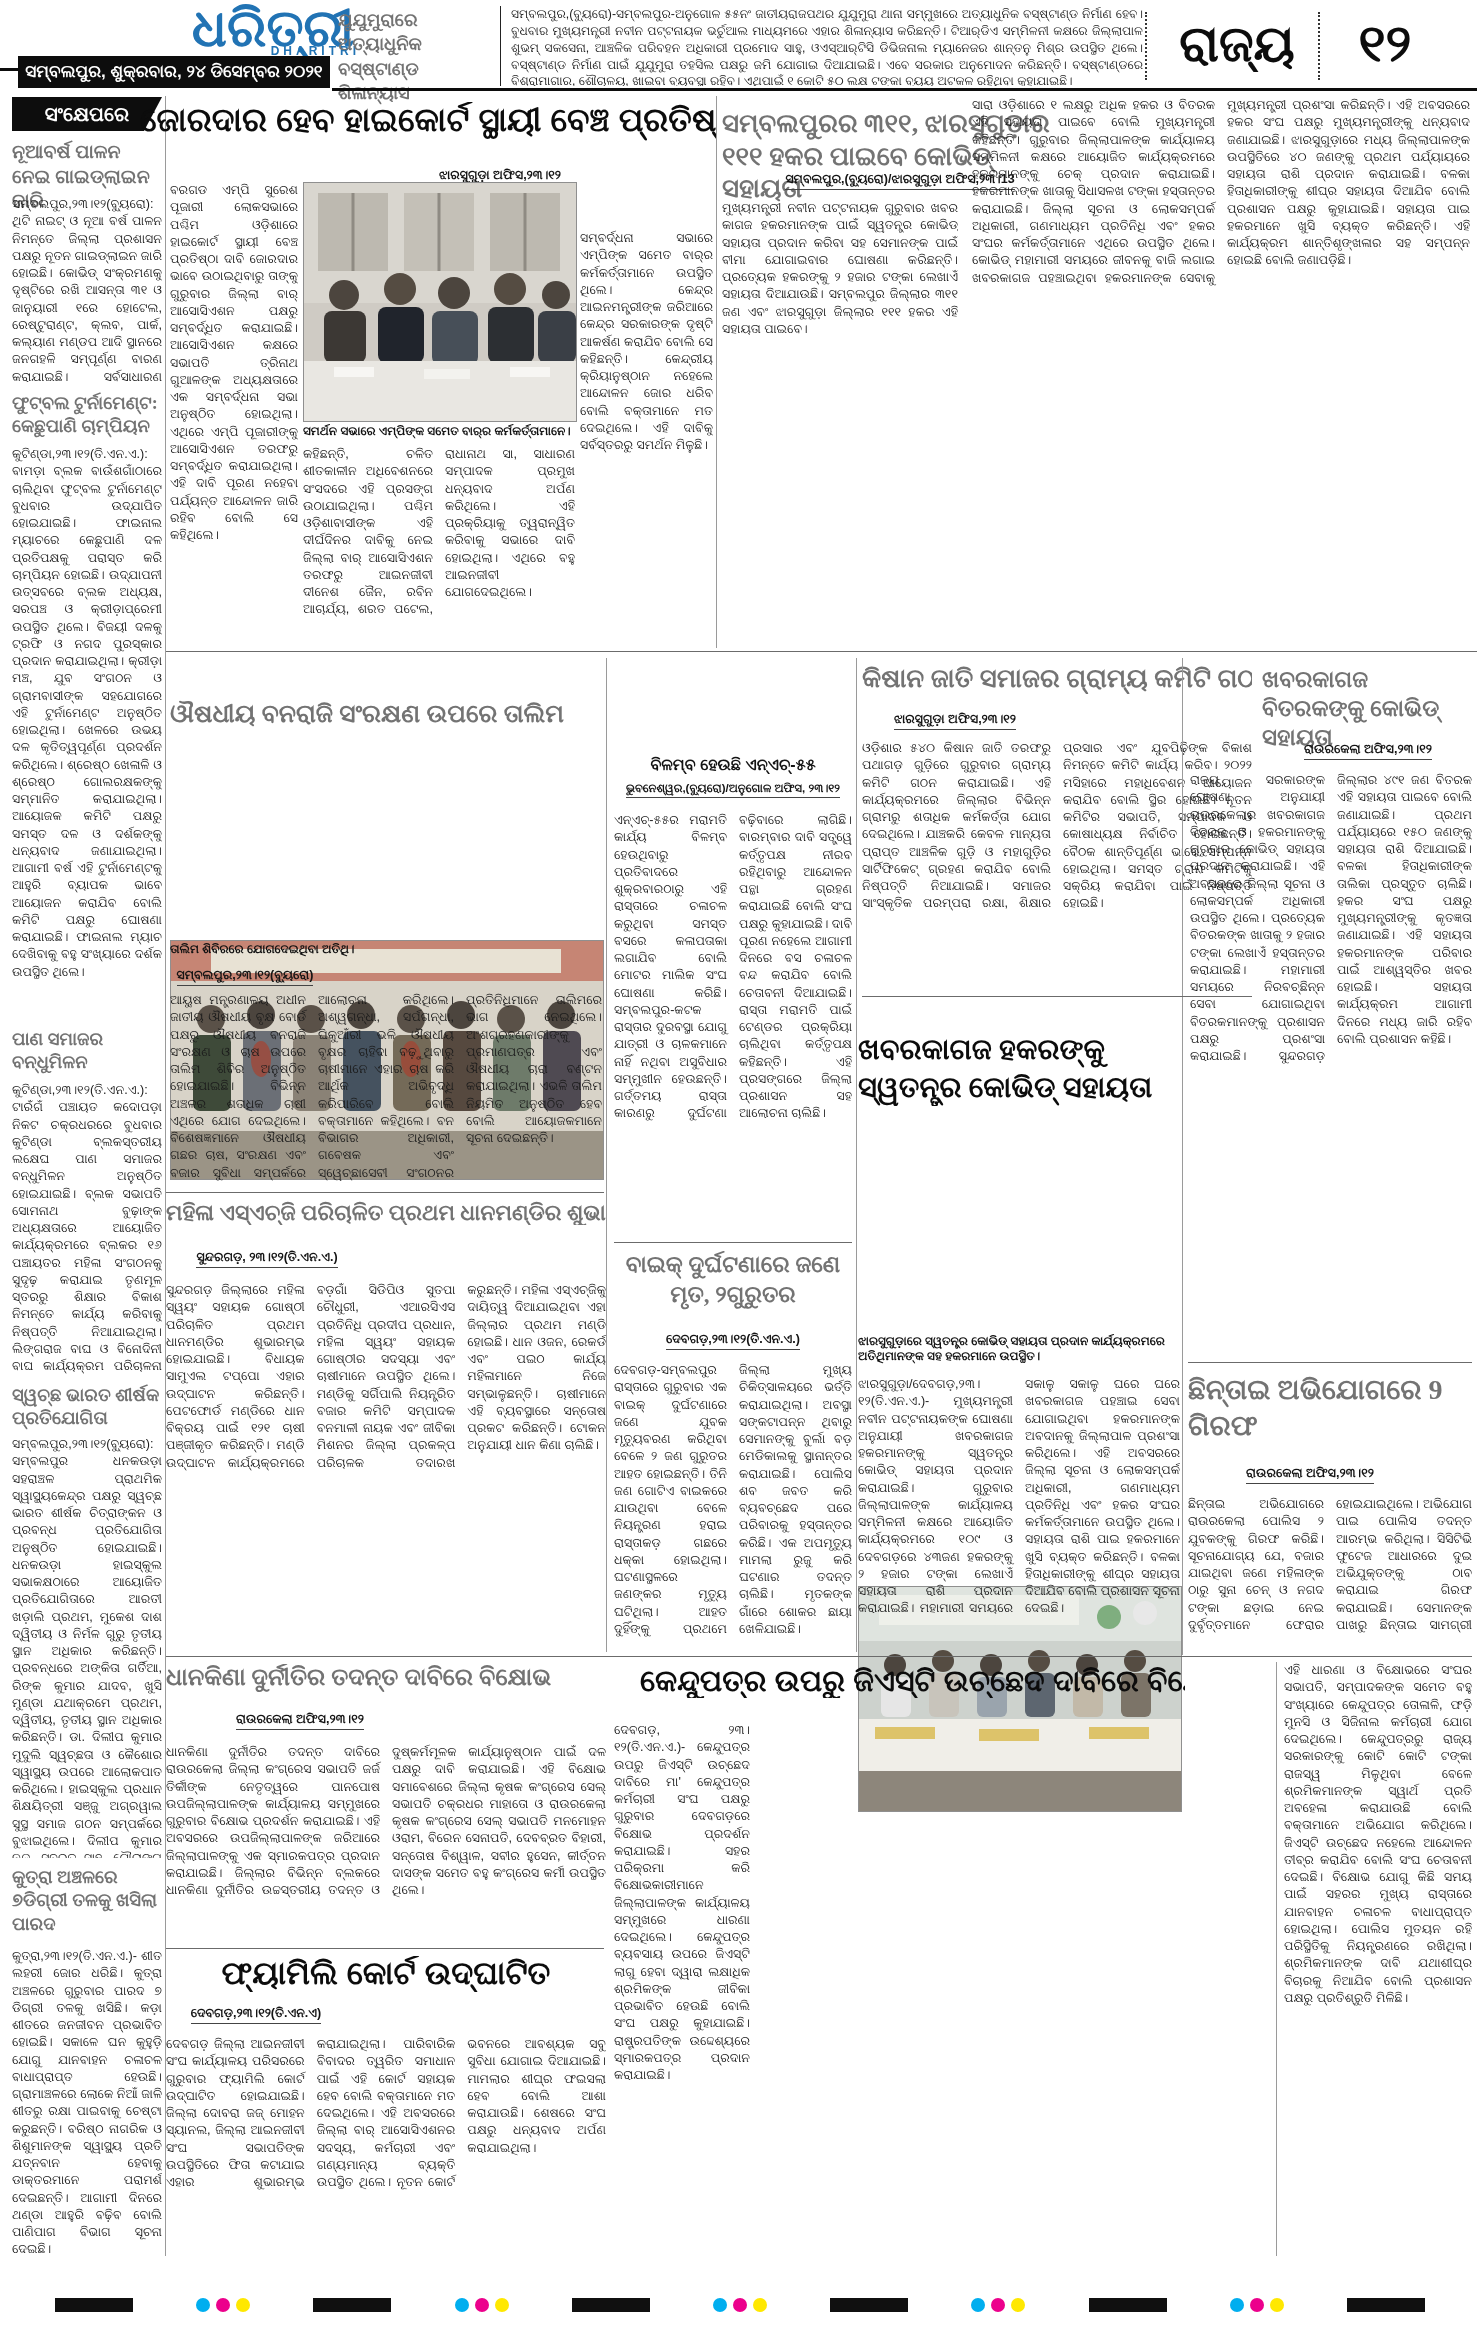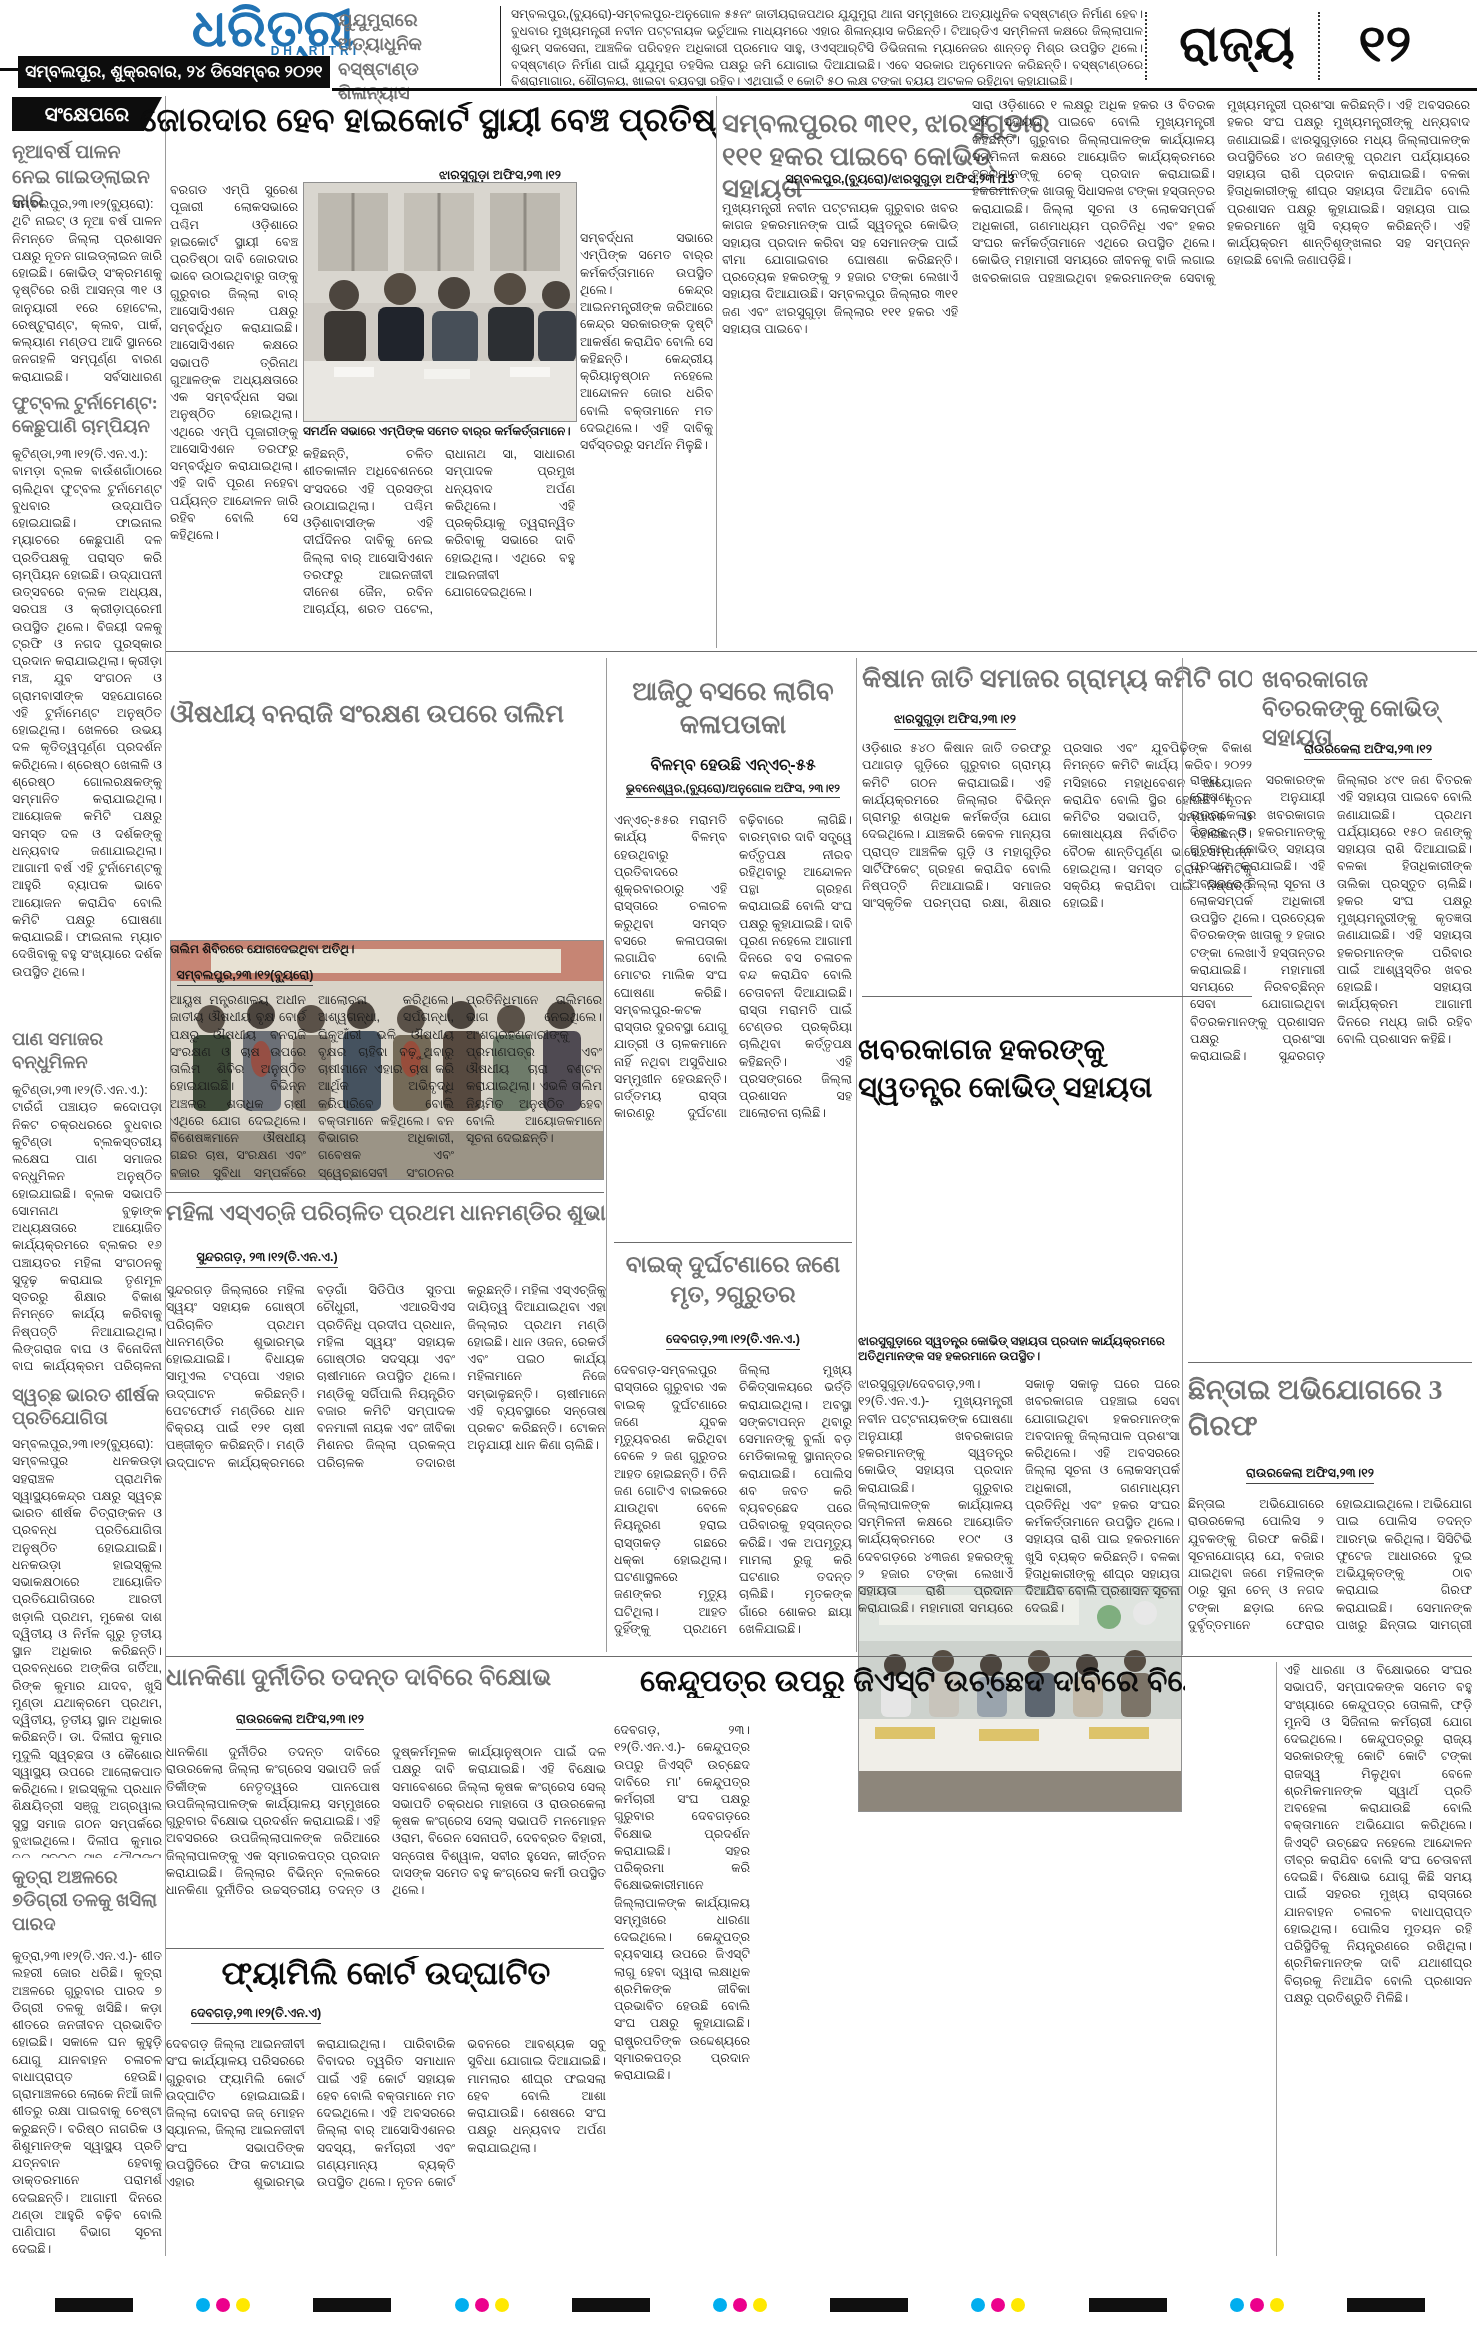--- a/index.html
+++ b/index.html
@@ -142,21 +142,20 @@
       <ellipse cx="240" cy="118" rx="10" ry="18" fill="#a8422f" opacity="0.7"></ellipse>
       <rect x="0" y="190" width="432" height="48" fill="#9b9486"></rect>
     </svg>
   </div>
   <div class="abs caption" style="left:170px;top:942px;width:432px;">ତାଲିମ ଶିବିରରେ ଯୋଗଦେଇଥିବା ଅତିଥି।</div>
   <div class="abs dateline" style="left:170px;top:968px;width:150px;"><span>ସମ୍ବଲପୁର,୨୩।୧୨(ବ୍ୟୁରୋ)</span></div>
   <div class="abs body-text cols3" style="left:170px;top:992px;width:432px;height:192px;">ଆୟୁଷ ମନ୍ତ୍ରଣାଳୟ ଅଧୀନ ଜାତୀୟ ଔଷଧୀୟ ବୃକ୍ଷ ବୋର୍ଡ ପକ୍ଷରୁ ଔଷଧୀୟ ବନରାଜି ସଂରକ୍ଷଣ ଓ ଚାଷ ଉପରେ ତାଲିମ ଶିବିର ଅନୁଷ୍ଠିତ ହୋଇଯାଇଛି। ବିଭିନ୍ନ ଅଞ୍ଚଳର ଶତାଧିକ ଚାଷୀ ଏଥିରେ ଯୋଗ ଦେଇଥିଲେ। ବିଶେଷଜ୍ଞମାନେ ଔଷଧୀୟ ଗଛର ଚାଷ, ସଂରକ୍ଷଣ ଏବଂ ବଜାର ସୁବିଧା ସମ୍ପର୍କରେ ଆଲୋଚନା କରିଥିଲେ। ଅଶ୍ୱଗନ୍ଧା, ସର୍ପଗନ୍ଧା, ଘିକୁଆଁରୀ ଭଳି ଔଷଧୀୟ ବୃକ୍ଷର ଚାହିଦା ବଢ଼ୁଥିବାରୁ ଚାଷୀମାନେ ଏହାର ଚାଷ କରି ଆର୍ଥିକ ଅଭିବୃଦ୍ଧି କରିପାରିବେ ବୋଲି ବକ୍ତାମାନେ କହିଥିଲେ। ବନ ବିଭାଗର ଅଧିକାରୀ, ଗବେଷକ ଏବଂ ସ୍ୱେଚ୍ଛାସେବୀ ସଂଗଠନର ପ୍ରତିନିଧିମାନେ ତାଲିମରେ ଭାଗ ନେଇଥିଲେ। ଅଂଶଗ୍ରହଣକାରୀଙ୍କୁ ପ୍ରମାଣପତ୍ର ଏବଂ ଔଷଧୀୟ ଚାରା ବଣ୍ଟନ କରାଯାଇଥିଲା। ଏଭଳି ତାଲିମ ନିୟମିତ ଅନୁଷ୍ଠିତ ହେବ ବୋଲି ଆୟୋଜକମାନେ ସୂଚନା ଦେଇଛନ୍ତି।</div>
 
   <div class="abs vrule" style="left:606px;top:658px;height:994px;"></div>
 
-  <div class="abs head" style="left:614px;top:676px;width:238px;font-size:26px;line-height:1.25;text-align:center;">ଆଜିଠୁ ବସରେ ଲାଗିବ କଳାପତାକା</div>
   <div class="abs subhead" style="left:614px;top:756px;width:238px;font-size:16px;">ବିଳମ୍ବ ହେଉଛି ଏନ୍‌ଏଚ୍-୫୫</div>
   <div class="abs dateline" style="left:614px;top:782px;width:238px;font-size:11.5px;"><span>ଭୁବନେଶ୍ୱର,(ବ୍ୟୁରୋ)/ଅନୁଗୋଳ ଅଫିସ, ୨୩।୧୨</span></div>
   <div class="abs body-text cols2" style="left:614px;top:812px;width:238px;height:424px;">ଏନ୍‌ଏଚ୍-୫୫ର ମରାମତି କାର୍ଯ୍ୟ ବିଳମ୍ବ ହେଉଥିବାରୁ ପ୍ରତିବାଦରେ ଶୁକ୍ରବାରଠାରୁ ଏହି ରାସ୍ତାରେ ଚଳାଚଳ କରୁଥିବା ସମସ୍ତ ବସରେ କଳାପତାକା ଲଗାଯିବ ବୋଲି ମୋଟର ମାଲିକ ସଂଘ ଘୋଷଣା କରିଛି। ସମ୍ବଲପୁର-କଟକ ରାସ୍ତାର ଦୁରବସ୍ଥା ଯୋଗୁ ଯାତ୍ରୀ ଓ ଚାଳକମାନେ ନାହିଁ ନଥିବା ଅସୁବିଧାର ସମ୍ମୁଖୀନ ହେଉଛନ୍ତି। ଗର୍ତ୍ତମୟ ରାସ୍ତା କାରଣରୁ ଦୁର୍ଘଟଣା ବଢ଼ିବାରେ ଲାଗିଛି। ବାରମ୍ବାର ଦାବି ସତ୍ତ୍ୱେ କର୍ତ୍ତୃପକ୍ଷ ନୀରବ ରହିଥିବାରୁ ଆନ୍ଦୋଳନ ପନ୍ଥା ଗ୍ରହଣ କରାଯାଇଛି ବୋଲି ସଂଘ ପକ୍ଷରୁ କୁହାଯାଇଛି। ଦାବି ପୂରଣ ନହେଲେ ଆଗାମୀ ଦିନରେ ବସ ଚଳାଚଳ ବନ୍ଦ କରାଯିବ ବୋଲି ଚେତାବନୀ ଦିଆଯାଇଛି। ରାସ୍ତା ମରାମତି ପାଇଁ ଟେଣ୍ଡର ପ୍ରକ୍ରିୟା ଚାଲିଥିବା କର୍ତ୍ତୃପକ୍ଷ କହିଛନ୍ତି। ଏହି ପ୍ରସଙ୍ଗରେ ଜିଲ୍ଲା ପ୍ରଶାସନ ସହ ଆଲୋଚନା ଚାଲିଛି।</div>
 
   <div class="abs vrule" style="left:856px;top:658px;height:994px;"></div>
 
   <div class="abs head" style="left:862px;top:664px;width:390px;font-size:26px;white-space:nowrap;">କିଷାନ ଜାତି ସମାଜର ଗ୍ରାମ୍ୟ କମିଟି ଗଠନ</div>
   <div class="abs dateline" style="left:862px;top:712px;width:186px;"><span>ଝାରସୁଗୁଡ଼ା ଅଫିସ,୨୩।୧୨</span></div>
   <div class="abs body-text cols2" style="left:862px;top:740px;width:390px;height:252px;">ଓଡ଼ିଶାର ୫୪୦ କିଷାନ ଜାତି ତରଫରୁ ପଥାଗଡ଼ ଗୁଡ଼ିରେ ଗୁରୁବାର ଗ୍ରାମ୍ୟ କମିଟି ଗଠନ କରାଯାଇଛି। ଏହି କାର୍ଯ୍ୟକ୍ରମରେ ଜିଲ୍ଲାର ବିଭିନ୍ନ ଗ୍ରାମରୁ ଶତାଧିକ କର୍ମକର୍ତ୍ତା ଯୋଗ ଦେଇଥିଲେ। ଯାଞ୍ଚକରି କେବଳ ମାନ୍ୟତା ପ୍ରାପ୍ତ ଆଞ୍ଚଳିକ ଗୁଡ଼ି ଓ ମହାଗୁଡ଼ିର ସାର୍ଟିଫିକେଟ୍ ଗ୍ରହଣ କରାଯିବ ବୋଲି ନିଷ୍ପତ୍ତି ନିଆଯାଇଛି। ସମାଜର ସାଂସ୍କୃତିକ ପରମ୍ପରା ରକ୍ଷା, ଶିକ୍ଷାର ପ୍ରସାର ଏବଂ ଯୁବପିଢ଼ିଙ୍କ ବିକାଶ ନିମନ୍ତେ କମିଟି କାର୍ଯ୍ୟ କରିବ। ୨୦୨୨ ମସିହାରେ ମହାଧିବେଶନ ଆୟୋଜନ କରାଯିବ ବୋଲି ସ୍ଥିର ହୋଇଛି। ନୂତନ କମିଟିର ସଭାପତି, ସମ୍ପାଦକ ଓ କୋଷାଧ୍ୟକ୍ଷ ନିର୍ବାଚିତ ହୋଇଛନ୍ତି। ବୈଠକ ଶାନ୍ତିପୂର୍ଣ୍ଣ ଭାବେ ସମ୍ପନ୍ନ ହୋଇଥିଲା। ସମସ୍ତ ଗ୍ରାମ କମିଟିକୁ ସକ୍ରିୟ କରାଯିବା ପାଇଁ ନିଷ୍ପତ୍ତି ହୋଇଛି।</div>
 
@@ -205,21 +204,21 @@
   <div class="abs body-text cols3" style="left:166px;top:1282px;width:440px;height:366px;">ସୁନ୍ଦରଗଡ଼ ଜିଲ୍ଲାରେ ମହିଳା ସ୍ୱୟଂ ସହାୟକ ଗୋଷ୍ଠୀ ପରିଚାଳିତ ପ୍ରଥମ ଧାନମଣ୍ଡିର ଶୁଭାରମ୍ଭ ହୋଇଯାଇଛି। ବିଧାୟକ ସାମୁଏଲ ଟପ୍ପୋ ଏହାର ଉଦ୍‌ଘାଟନ କରିଛନ୍ତି। ପେଟଫୋର୍ଡ ମଣ୍ଡିରେ ଧାନ ବିକ୍ରୟ ପାଇଁ ୧୨୧ ଚାଷୀ ପଞ୍ଜୀକୃତ କରିଛନ୍ତି। ମଣ୍ଡି ଉଦ୍‌ଘାଟନ କାର୍ଯ୍ୟକ୍ରମରେ ବଡ଼ଗାଁ ସିଡିପିଓ ସୁତପା ଚୌଧୁରୀ, ଏଆରସିଏସ ପ୍ରତିନିଧି ପ୍ରଦୀପ ପ୍ରଧାନ, ମହିଳା ସ୍ୱୟଂ ସହାୟକ ଗୋଷ୍ଠୀର ସଦସ୍ୟା ଏବଂ ଚାଷୀମାନେ ଉପସ୍ଥିତ ଥିଲେ। ମଣ୍ଡିକୁ ସର୍ଗିପାଲି ନିୟନ୍ତ୍ରିତ ବଜାର କମିଟି ସମ୍ପାଦକ ବନମାଳୀ ନାୟକ ଏବଂ ଜୀବିକା ମିଶନର ଜିଲ୍ଲା ପ୍ରକଳ୍ପ ପରିଚାଳକ ତଦାରଖ କରୁଛନ୍ତି। ମହିଳା ଏସ୍‌ଏଚ୍‌ଜିକୁ ଦାୟିତ୍ୱ ଦିଆଯାଇଥିବା ଏହା ଜିଲ୍ଲାର ପ୍ରଥମ ମଣ୍ଡି ହୋଇଛି। ଧାନ ଓଜନ, ରେକର୍ଡ ଏବଂ ପଇଠ କାର୍ଯ୍ୟ ମହିଳାମାନେ ନିଜେ ସମ୍ଭାଳୁଛନ୍ତି। ଚାଷୀମାନେ ଏହି ବ୍ୟବସ୍ଥାରେ ସନ୍ତୋଷ ପ୍ରକଟ କରିଛନ୍ତି। ଟୋକନ ଅନୁଯାୟୀ ଧାନ କିଣା ଚାଲିଛି।</div>
 
   <div class="abs hrule" style="left:614px;top:1242px;width:238px;"></div>
 
   <div class="abs head" style="left:614px;top:1250px;width:238px;font-size:23px;line-height:1.3;text-align:center;">ବାଇକ୍ ଦୁର୍ଘଟଣାରେ ଜଣେ ମୃତ, ୨ଗୁରୁତର</div>
   <div class="abs dateline" style="left:614px;top:1332px;width:238px;"><span>ଦେବଗଡ଼,୨୩।୧୨(ତି.ଏନ.ଏ.)</span></div>
   <div class="abs body-text cols2" style="left:614px;top:1362px;width:238px;height:288px;">ଦେବଗଡ଼-ସମ୍ବଲପୁର ରାସ୍ତାରେ ଗୁରୁବାର ଏକ ବାଇକ୍ ଦୁର୍ଘଟଣାରେ ଜଣେ ଯୁବକ ମୃତ୍ୟୁବରଣ କରିଥିବା ବେଳେ ୨ ଜଣ ଗୁରୁତର ଆହତ ହୋଇଛନ୍ତି। ତିନି ଜଣ ଗୋଟିଏ ବାଇକରେ ଯାଉଥିବା ବେଳେ ନିୟନ୍ତ୍ରଣ ହରାଇ ରାସ୍ତାକଡ଼ ଗଛରେ ଧକ୍କା ହୋଇଥିଲା। ଘଟଣାସ୍ଥଳରେ ଜଣଙ୍କର ମୃତ୍ୟୁ ଘଟିଥିଲା। ଆହତ ଦୁହିଁଙ୍କୁ ପ୍ରଥମେ ଜିଲ୍ଲା ମୁଖ୍ୟ ଚିକିତ୍ସାଳୟରେ ଭର୍ତ୍ତି କରାଯାଇଥିଲା। ଅବସ୍ଥା ସଙ୍କଟାପନ୍ନ ଥିବାରୁ ସେମାନଙ୍କୁ ବୁର୍ଲା ବଡ଼ ମେଡିକାଲକୁ ସ୍ଥାନାନ୍ତର କରାଯାଇଛି। ପୋଲିସ ଶବ ଜବତ କରି ବ୍ୟବଚ୍ଛେଦ ପରେ ପରିବାରକୁ ହସ୍ତାନ୍ତର କରିଛି। ଏକ ଅପମୃତ୍ୟୁ ମାମଲା ରୁଜୁ କରି ଘଟଣାର ତଦନ୍ତ ଚାଲିଛି। ମୃତକଙ୍କ ଗାଁରେ ଶୋକର ଛାୟା ଖେଳିଯାଇଛି।</div>
 
   <div class="abs hrule" style="left:1188px;top:1362px;width:284px;"></div>
 
-  <div class="abs head" style="left:1188px;top:1372px;width:284px;font-size:28px;line-height:1.3;">ଛିନ୍ତାଇ ଅଭିଯୋଗରେ 3 ଗିରଫ</div>
+  <div class="abs head" style="left:1188px;top:1372px;width:284px;font-size:28px;line-height:1.3;">ଛିନ୍ତାଇ ଅଭିଯୋଗରେ 9 ଗିରଫ</div>
   <div class="abs dateline" style="left:1210px;top:1466px;width:200px;"><span>ରାଉରକେଲା ଅଫିସ,୨୩।୧୨</span></div>
   <div class="abs body-text cols2" style="left:1188px;top:1496px;width:284px;height:154px;">ଛିନ୍ତାଇ ଅଭିଯୋଗରେ ରାଉରକେଲା ପୋଲିସ ୨ ଯୁବକଙ୍କୁ ଗିରଫ କରିଛି। ସୂଚନାଯୋଗ୍ୟ ଯେ, ବଜାର ଯାଇଥିବା ଜଣେ ମହିଳାଙ୍କ ଠାରୁ ସୁନା ଚେନ୍ ଓ ନଗଦ ଟଙ୍କା ଛଡ଼ାଇ ନେଇ ଦୁର୍ବୃତ୍ତମାନେ ଫେରାର ହୋଇଯାଇଥିଲେ। ଅଭିଯୋଗ ପାଇ ପୋଲିସ ତଦନ୍ତ ଆରମ୍ଭ କରିଥିଲା। ସିସିଟିଭି ଫୁଟେଜ ଆଧାରରେ ଦୁଇ ଅଭିଯୁକ୍ତଙ୍କୁ ଠାବ କରାଯାଇ ଗିରଫ କରାଯାଇଛି। ସେମାନଙ୍କ ପାଖରୁ ଛିନ୍ତାଇ ସାମଗ୍ରୀ ଜବତ କରାଯାଇଛି। ଉଭୟଙ୍କୁ କୋର୍ଟ ଚାଲାଣ କରାଯାଇଛି। ଅଧିକ ତଦନ୍ତ ଜାରି ରହିଛି ବୋଲି ପୋଲିସ ସୂଚନା ଦେଇଛି।</div>
 
   <div class="abs hrule" style="left:166px;top:1656px;width:1306px;"></div>
 
   <div class="abs head" style="left:166px;top:1664px;width:440px;font-size:24px;white-space:nowrap;">ଧାନକିଣା ଦୁର୍ନୀତିର ତଦନ୍ତ ଦାବିରେ ବିକ୍ଷୋଭ</div>
   <div class="abs dateline" style="left:210px;top:1712px;width:180px;"><span>ରାଉରକେଲା ଅଫିସ,୨୩।୧୨</span></div>
   <div class="abs body-text cols2" style="left:166px;top:1744px;width:440px;height:200px;">ଧାନକିଣା ଦୁର୍ନୀତିର ତଦନ୍ତ ଦାବିରେ ରାଉରକେଲା ଜିଲ୍ଲା କଂଗ୍ରେସ ସଭାପତି ଜର୍ଜ ତିର୍କୀଙ୍କ ନେତୃତ୍ୱରେ ପାନପୋଷ ଉପଜିଲ୍ଲାପାଳଙ୍କ କାର୍ଯ୍ୟାଳୟ ସମ୍ମୁଖରେ ଗୁରୁବାର ବିକ୍ଷୋଭ ପ୍ରଦର୍ଶନ କରାଯାଇଛି। ଏହି ଅବସରରେ ଉପଜିଲ୍ଲାପାଳଙ୍କ ଜରିଆରେ ଜିଲ୍ଲାପାଳଙ୍କୁ ଏକ ସ୍ମାରକପତ୍ର ପ୍ରଦାନ କରାଯାଇଛି। ଜିଲ୍ଲାର ବିଭିନ୍ନ ବ୍ଲକରେ ଧାନକିଣା ଦୁର୍ନୀତିର ଉଚ୍ଚସ୍ତରୀୟ ତଦନ୍ତ ଓ ଦୁଷ୍କର୍ମମୂଳକ କାର୍ଯ୍ୟାନୁଷ୍ଠାନ ପାଇଁ ଦଳ ପକ୍ଷରୁ ଦାବି କରାଯାଇଛି। ଏହି ବିକ୍ଷୋଭ ସମାବେଶରେ ଜିଲ୍ଲା କୃଷକ କଂଗ୍ରେସ ସେଲ୍ ସଭାପତି ଚକ୍ରଧର ମାହାତୋ ଓ ରାଉରକେଲା କୃଷକ କଂଗ୍ରେସ ସେଲ୍ ସଭାପତି ମନମୋହନ ଓରାମ, ବିରେନ ସେନାପତି, ଦେବବ୍ରତ ବିହାରୀ, ସନ୍ତୋଷ ବିଶ୍ୱାଳ, ସବୀର ହୁସେନ, କୀର୍ତ୍ତନ ଦାସଙ୍କ ସମେତ ବହୁ କଂଗ୍ରେସ କର୍ମୀ ଉପସ୍ଥିତ ଥିଲେ।</div>
 
   <div class="abs hrule" style="left:166px;top:1948px;width:438px;"></div>

